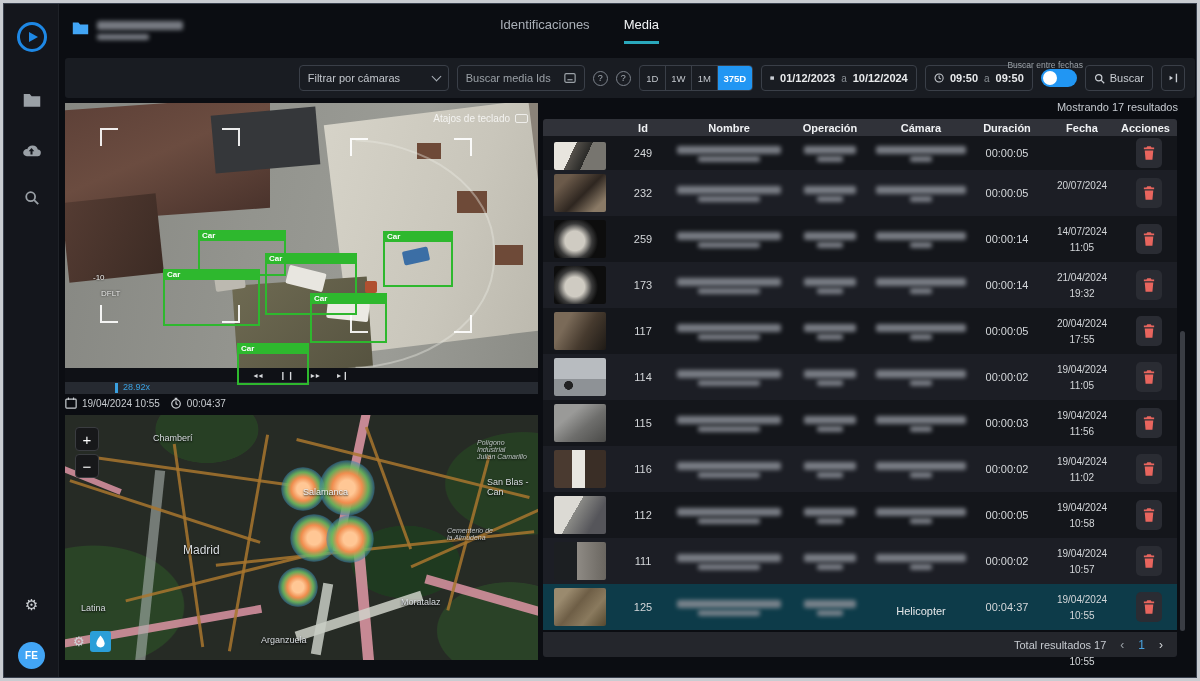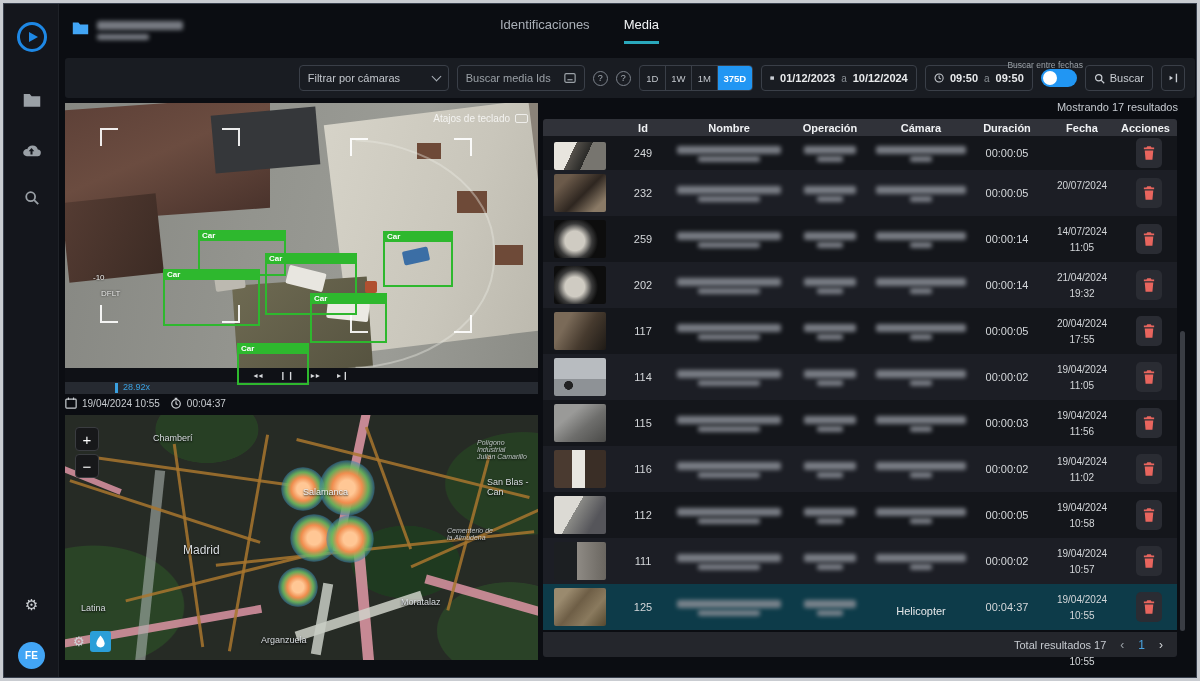--- a/index.html
+++ b/index.html
@@ -480,21 +480,21 @@
         <svg width="12" height="14" viewBox="0 0 14 16">
                 <path fill="#e8655e" d="M5 0h4l1 1.5h3v2H1v-2h3zM2 5h10l-1 11H3z"></path>
               </svg>
       </button>
     </div>
   </div>
         <div class="trow light">
     <div class="cell c-thumb">
             <div class="thumb thumb-t3"></div>
           </div>
-    <div class="cell c-id">202</div>
+    <div class="cell c-id">173</div>
     <div class="cell c-nombre">
             <div class="blurbar b1"></div>
             <div class="blurbar b2"></div>
           </div>
     <div class="cell c-oper">
             <div class="blurbar b1"></div>
             <div class="blurbar b2"></div>
           </div>
     <div class="cell c-cam">
             <div class="blurbar b1"></div>

